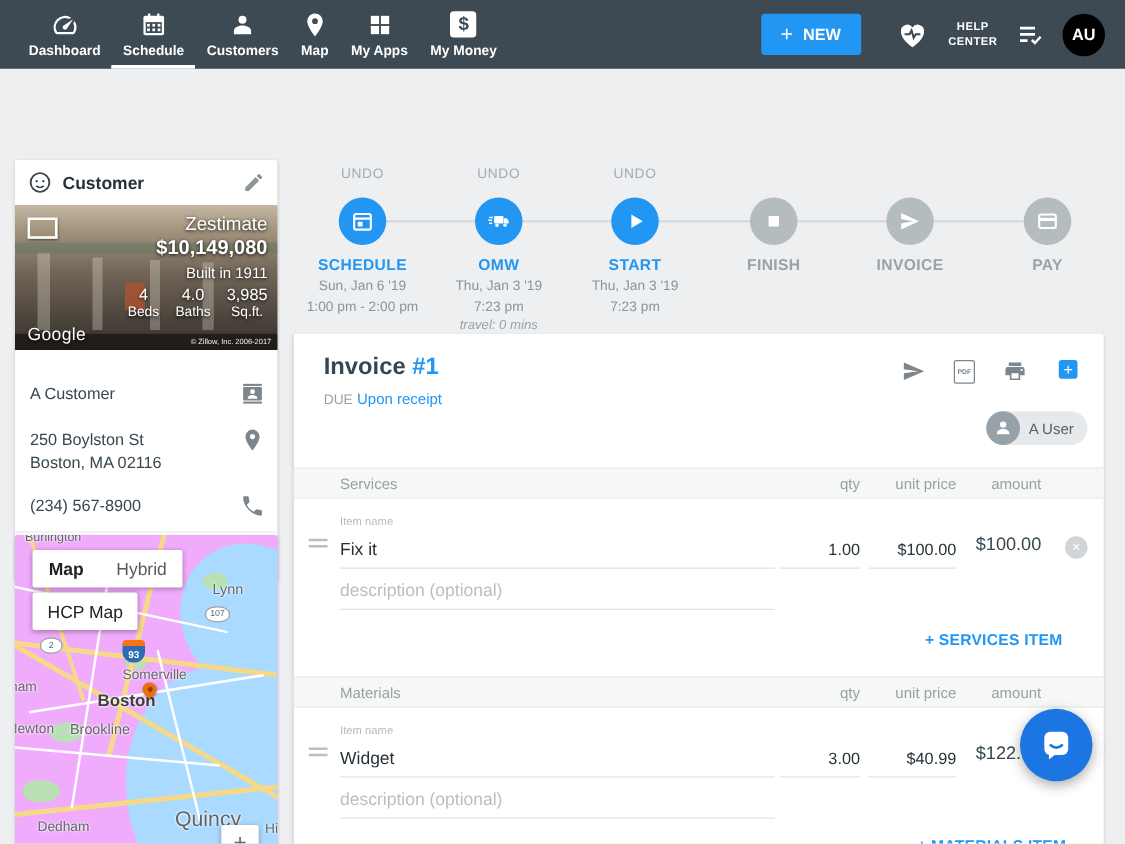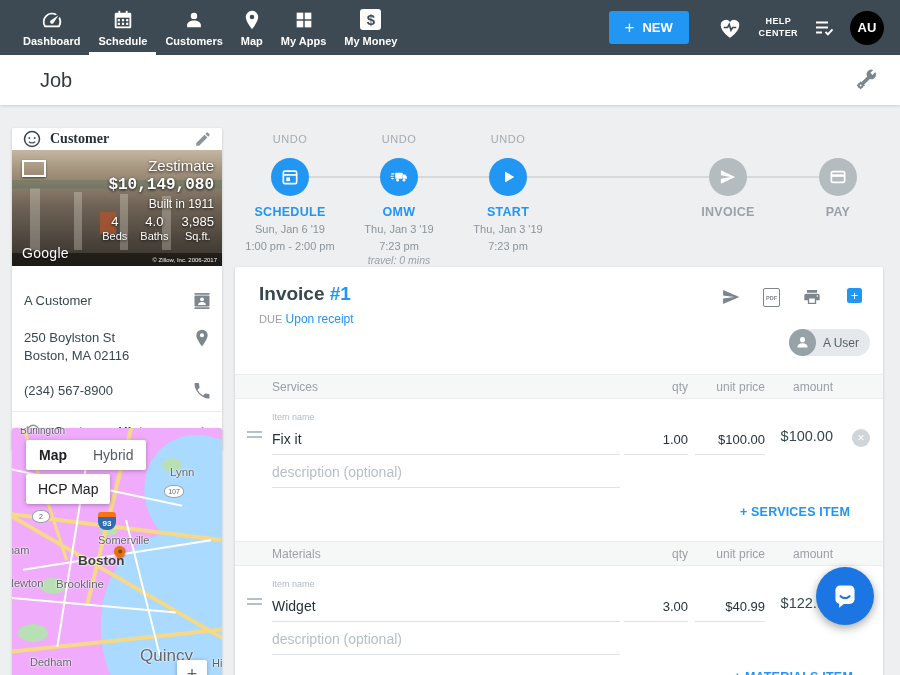--- a/index.html
+++ b/index.html
@@ -33,37 +33,37 @@
   
   .pagehead{position:absolute;left:0;top:55px;width:900px;height:50px;background:#fff;
             box-shadow:0 1px 3px rgba(0,0,0,.14);z-index:30;display:flex;align-items:center;}
   .page-title{margin-left:40px;font-size:20px;font-weight:500;color:#323a40;}
   .wrench-btn{position:absolute;right:22px;top:13px;width:24px;height:24px;color:#7b858c;cursor:pointer;}
   .wrench-btn svg{width:24px;height:24px;}
 
   
   .card{background:#fff;box-shadow:0 1px 3px rgba(0,0,0,.18);border-radius:2px;}
   .cust-card{position:absolute;left:12px;top:128px;width:210px;}
-  .cust-head{height:22px;display:flex;align-items:center;padding:0 10px;font-family:Liberation Serif, serif;}
+  .cust-head{height:36px;display:flex;align-items:center;padding:0 10px;}
   .cust-head .face{width:20px;height:20px;color:#3a444c;}
   .cust-head .face svg{width:20px;height:20px;}
   .cust-head .ct{margin-left:8px;font-size:14px;font-weight:bold;color:#263238;flex:1;}
   .pencil{width:18px;height:18px;color:#8d959b;cursor:pointer;}
   .pencil svg{width:18px;height:18px;}
   .photo{position:relative;height:116px;overflow:hidden;cursor:pointer;
      background:linear-gradient(180deg,#c3b7a3 0%,#a6967f 16%,#8a7c6c 32%,#6f6356 48%,#5d5348 64%,#4a433b 80%,#353028 100%);}
   .ph-strip{position:absolute;background:rgba(236,231,219,.30);}
   .ph-awn{position:absolute;background:rgba(96,118,96,.45);}
   .ph-red{position:absolute;background:rgba(178,84,46,.75);}
   .ph-dark{position:absolute;left:0;bottom:0;width:100%;height:13px;background:rgba(22,20,17,.72);}
   .expand-ic{position:absolute;left:10px;top:10px;width:20px;height:13px;border:2px solid #fff;
              box-shadow:0 1px 2px rgba(0,0,0,.5);}
   .zs{position:absolute;right:8px;top:7px;text-align:right;color:#fff;text-shadow:0 1px 3px rgba(0,0,0,.9);}
   .zs-label{font-size:15px;}
-  .zs-value{font-size:16px;font-weight:bold;margin-top:2px;font-family:Liberation Mono, monospace;}
+  .zs-value{font-size:16px;font-weight:bold;margin-top:2px;}
   .zs-built{font-size:12px;margin-top:3px;}
   .zs-stats{display:flex;justify-content:flex-end;gap:13px;margin-top:3px;}
   .zs-stat{text-align:center;}
   .zs-stat .v{font-size:13px;}
   .zs-stat .l{font-size:11px;margin-top:1px;}
   .google-logo{position:absolute;left:10px;bottom:5px;color:#fff;font-size:14px;letter-spacing:.3px;
                text-shadow:0 1px 2px rgba(0,0,0,.7);}
   .zs-copy{position:absolute;right:5px;bottom:3px;color:#fff;font-size:6px;opacity:.95;}
   .cust-rows{padding:16px 0 0 0;}
   .crow{display:flex;align-items:flex-start;padding:9px 10px 8px 12px;}
@@ -250,34 +250,20 @@
     <div class="tasks-btn">
       <svg viewBox="0 0 24 24" fill="none" stroke="#fff" stroke-width="2.2">
           <path d="M4 6.5h12M4 11.5h12M4 16.5h6"></path>
           <path d="M13.5 16l2.4 2.4 4.6-5" stroke-width="2"></path>
         </svg>
     </div>
 
     <div class="avatar">AU</div>
   </nav>
 
-  <div class="pagehead">
-    <span class="page-title">Job</span>
-    <div class="wrench-btn">
-      <svg viewBox="0 0 24 24" fill="currentColor">
-          <path d="M22 6.7a4.6 4.6 0 0 1-6.2 4.3l-6.6 6.6-2.6-2.6 6.6-6.6A4.6 4.6 0 0 1 19.2 2l-2.8 2.8 2.1 2.1L21.3 4c.45.8.7 1.7.7 2.7z"></path>
-          <circle cx="6.6" cy="17.4" r="2.9"></circle>
-          <rect x="5.9" y="13.6" width="1.4" height="1.6"></rect>
-          <rect x="5.9" y="19.6" width="1.4" height="1.6"></rect>
-          <rect x="2.9" y="16.7" width="1.6" height="1.4"></rect>
-          <rect x="9.1" y="16.7" width="1.6" height="1.4"></rect>
-          <circle cx="6.6" cy="17.4" r="1" fill="#fff"></circle>
-        </svg>
-    </div>
-  </div>
 
   <div class="card cust-card">
     <div class="cust-head">
       <span class="face">
         <svg viewBox="0 0 24 24" fill="none" stroke="#3a444c" stroke-width="1.8">
             <circle cx="12" cy="12" r="9"></circle>
             <circle cx="8.8" cy="10.8" r="1.1" fill="#3a444c" stroke="none"></circle>
             <circle cx="15.2" cy="10.8" r="1.1" fill="#3a444c" stroke="none"></circle>
             <path d="M8.4 15.2a5.2 5.2 0 0 0 7.2 0"></path>
           </svg>
@@ -460,20 +446,29 @@
     <div class="scircle done">
       <svg viewBox="0 0 24 24" fill="#fff">
           <path d="M8.5 5.5l11 6.5-11 6.5z"></path>
         </svg>
     </div>
     <div class="slabel done">START</div>
     <div class="sdate">Thu, Jan 3 '19</div>
     <div class="sdate">7:23 pm</div>
   </div>
 
+  <div class="step" style="left:549px">
+    <div class="undo"></div>
+    <div class="scircle todo">
+      <svg viewBox="0 0 24 24" fill="#fff">
+          <rect x="7" y="7" width="10" height="10" rx="1"></rect>
+        </svg>
+    </div>
+    <div class="slabel todo">FINISH</div>
+  </div>
 
   <div class="step" style="left:658px">
     <div class="undo"></div>
     <div class="scircle todo">
       <svg viewBox="0 0 24 24" fill="#fff">
           <path d="M3.5 20l17-8-17-8v5.8L15 12 3.5 14.2z"></path>
         </svg>
     </div>
     <div class="slabel todo">INVOICE</div>
   </div>

